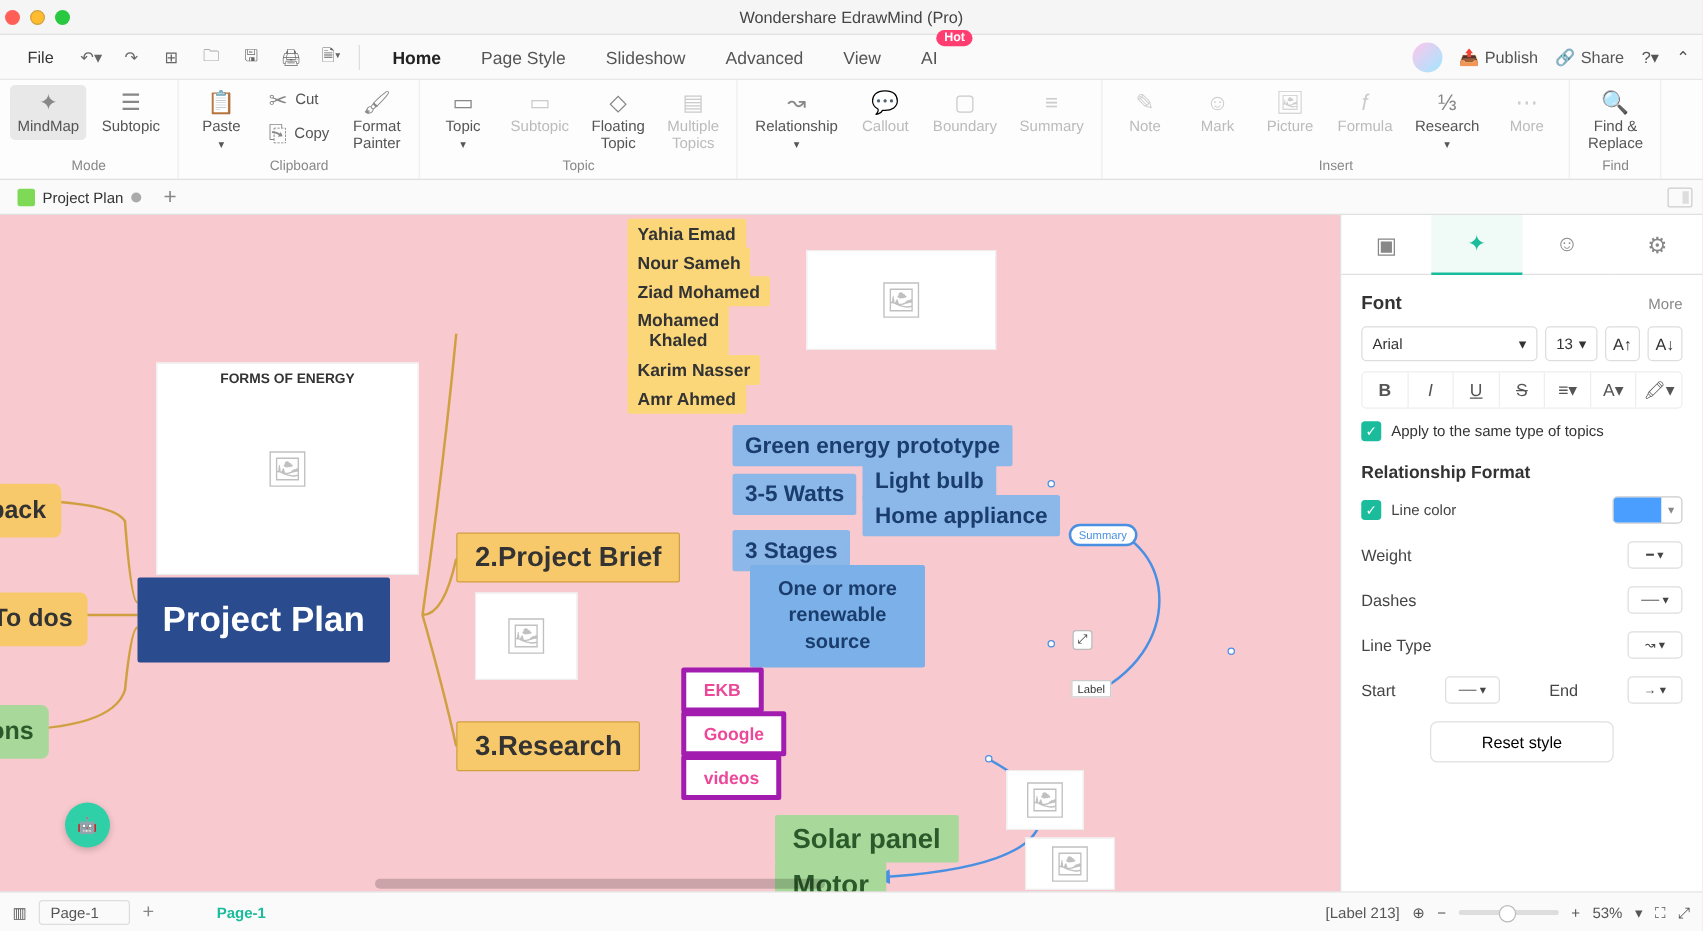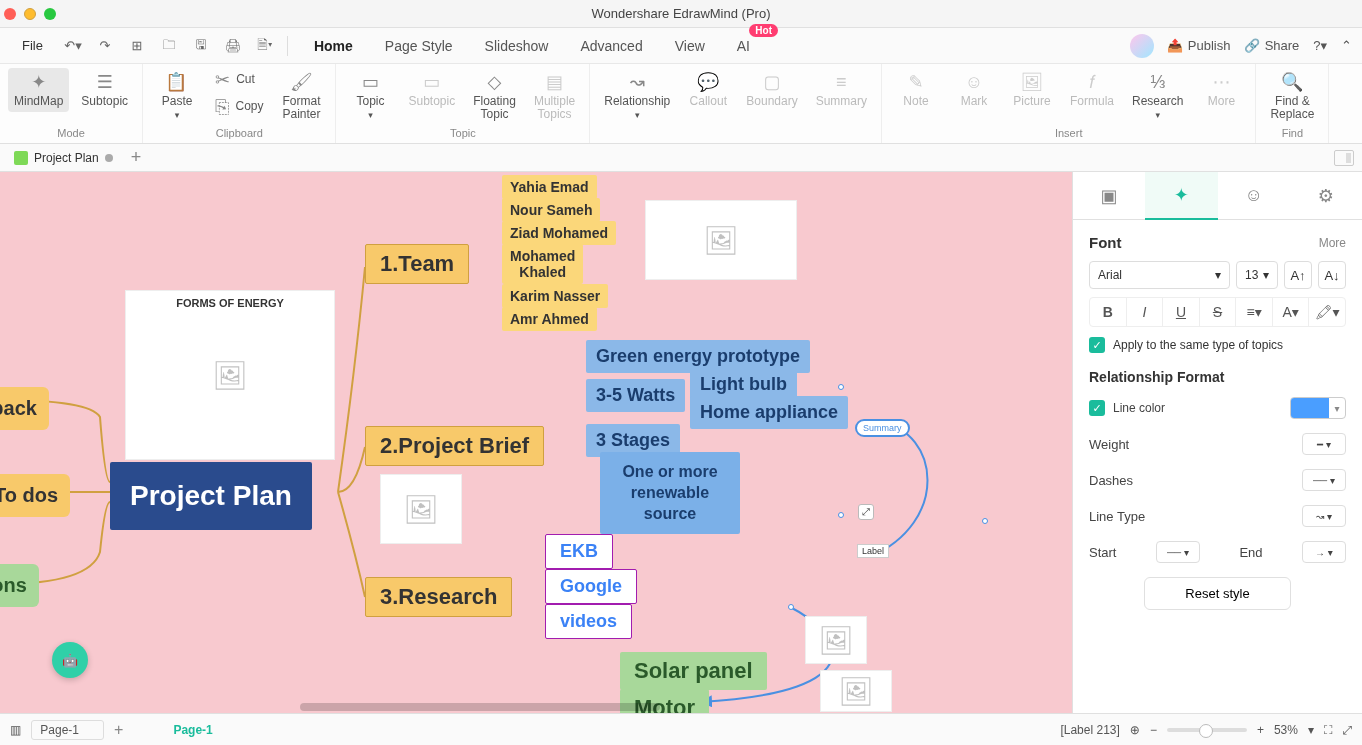--- a/index.html
+++ b/index.html
@@ -52,21 +52,21 @@
 .main { display: flex; height: 541px; }
 .canvas { flex: 1; background: #f8c9cf; position: relative; overflow: hidden; }
 
 
 .node { position: absolute; padding: 6px 14px; font-weight: 700; border-radius: 2px; white-space: nowrap; }
 .central { background: #2a4b8d; color: #fff; font-size: 28px; padding: 18px 20px; }
 .yellow { background: #f8c96a; border: 1px solid #d0a040; color: #333; font-size: 22px; }
 .yellow2 { background: #fbd77a; color: #333; font-size: 14px; padding: 4px 8px; }
 .blue { background: #8bb8e8; color: #1a3d6d; font-size: 18px; padding: 6px 10px; }
 .blue2 { background: #7bb0e8; color: #1a3d6d; font-size: 16px; padding: 10px 14px; text-align: center; line-height: 1.3; white-space: normal; width: 140px; }
-.white { background: #fff; border: 1px solid #a21caf; color: #3b82f6; font-size: 18px; }
+.white { background: #fff; border: 4px solid #a21caf; color: #ec4899; font-size: 14px; }
 .green { background: #a8d89a; color: #2a5a2a; font-size: 22px; }
 .left-edge { background: #f8c96a; color: #333; font-size: 20px; border-radius: 6px; padding: 10px 12px; }
 .left-edge.green { background: #a8d89a; color: #2a5a2a; }
 
 .img-ph { position: absolute; background: #fff; border: 1px solid #eee; }
 .img-ph::after { content:'🖼'; font-size: 28px; position: absolute; top: 50%; left: 50%; transform: translate(-50%,-50%); opacity: .3; }
 
 .summary-pill { position: absolute; background: #fff; border: 2px solid #4a90e2; border-radius: 10px; font-size: 9px; color: #4a90e2; padding: 2px 6px; }
 .label-pill { position: absolute; background: #fff; border: 1px solid #ccc; font-size: 9px; padding: 1px 4px; }
 .handle { position: absolute; width: 6px; height: 6px; background: #fff; border: 1px solid #4a90e2; border-radius: 50%; }
@@ -309,21 +309,20 @@
     <div class="node left-edge" style="left:-44px; top:215px">edback</div>
     <div class="node left-edge" style="left:-18px; top:302px">To dos</div>
     <div class="node left-edge green" style="left:-44px; top:392px">stions</div>
 
     <div class="img-ph" style="left:125px; top:118px; width:210px; height:170px">
       <div style="position:absolute;top:6px;left:0;right:0;text-align:center;font-size:11px;font-weight:700;color:#333">FORMS OF ENERGY</div>
     </div>
 
     <div class="node central" style="left:110px; top:290px">Project Plan</div>
 
-    <div class="node yellow" style="left:365px; top:72px">1.Team</div>
     <div class="node yellow2" style="left:502px; top:3px">Yahia Emad</div>
     <div class="node yellow2" style="left:502px; top:26px">Nour Sameh</div>
     <div class="node yellow2" style="left:502px; top:49px">Ziad Mohamed</div>
     <div class="node yellow2" style="left:502px; top:72px; white-space:pre-line;text-align:center">Mohamed
 Khaled</div>
     <div class="node yellow2" style="left:502px; top:112px">Karim Nasser</div>
     <div class="node yellow2" style="left:502px; top:135px">Amr Ahmed</div>
     <div class="img-ph" style="left:645px; top:28px; width:152px; height:80px"></div>
 
     <div class="node yellow" style="left:365px; top:254px">2.Project Brief</div>

